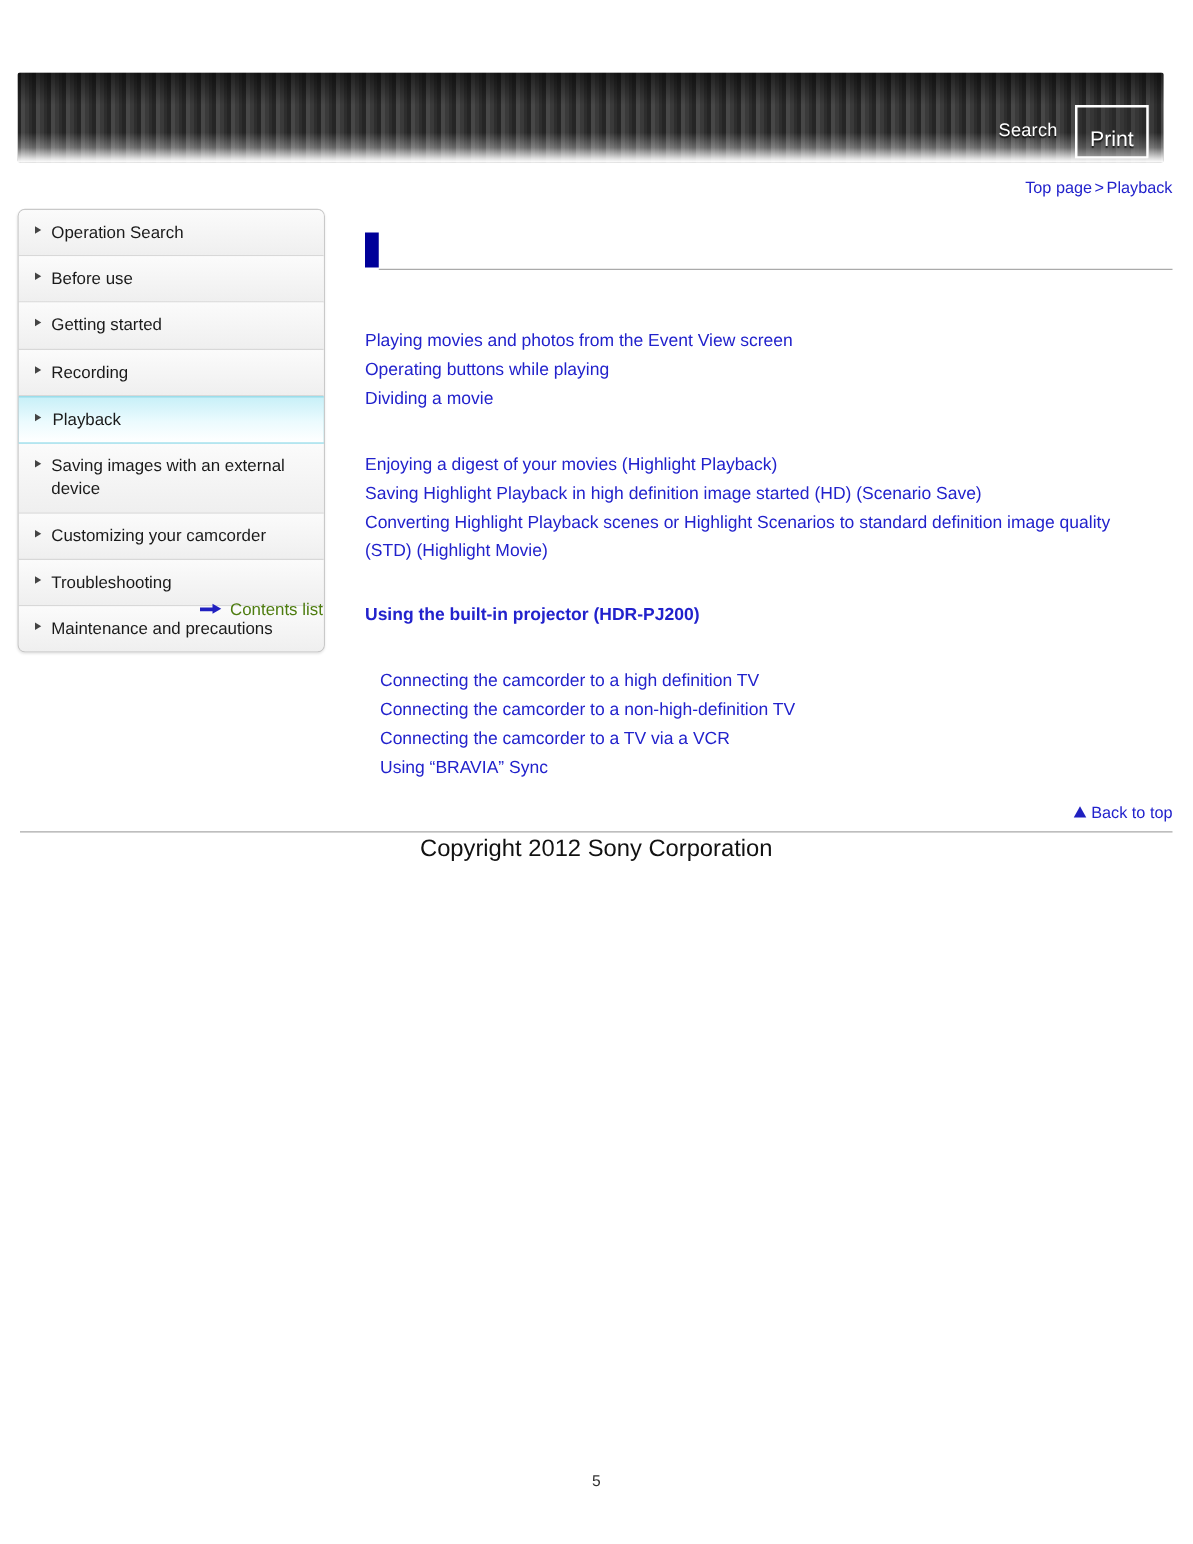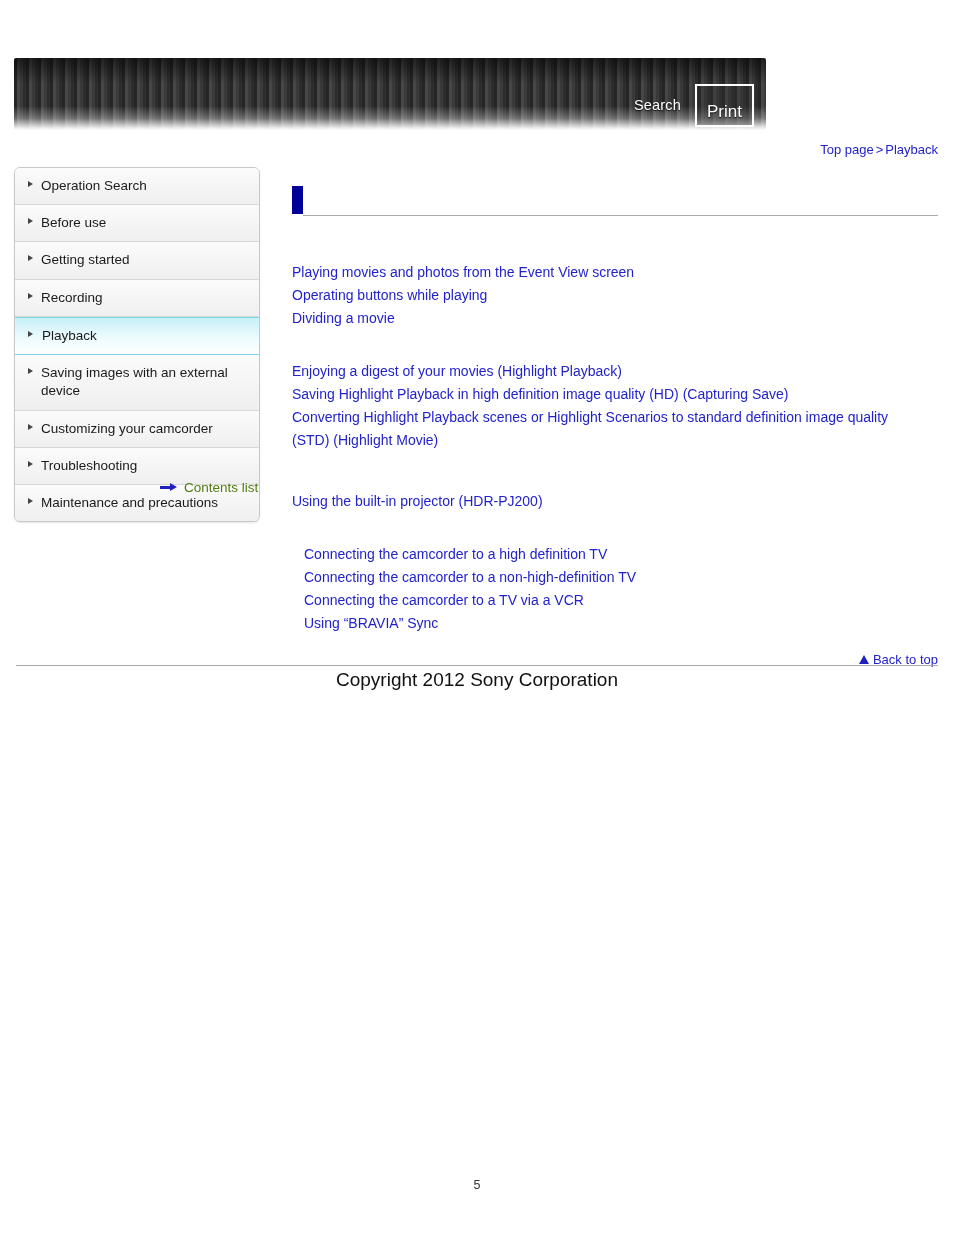--- a/index.html
+++ b/index.html
@@ -15,21 +15,21 @@
     font-family: "Liberation Sans", sans-serif;
     color: #000000;
     overflow: hidden;
   }
 
   
   #header-banner {
     position: absolute;
     left: 14px;
     top: 58px;
-    width: 752px;
+    width: 917px;
     height: 72px;
     background-image:
       
       linear-gradient(to bottom,
         rgba(255,255,255,0) 0px,
         rgba(255,255,255,0) 48px,
         rgba(255,255,255,0.30) 60px,
         rgba(255,255,255,0.85) 69px,
         rgba(255,255,255,1) 72px),
       
@@ -200,21 +200,21 @@
   .link-group a {
     display: block;
     color: #2222cc;
     font-size: 14px;
     text-decoration: none;
     line-height: 23px;
     max-width: 630px;
   }
   #group-1 { margin-top: 45px; }
   #group-2 { margin-top: 30px; }
-  #group-3 { margin-top: 38px; }
+  #group-3 { margin-top: 28px; font-weight: bold; }
   #group-4 { margin-top: 30px; margin-left: 12px; }
 
   #back-to-top {
     margin-top: 17px;
     text-align: right;
     font-size: 13px;
   }
   #back-to-top a {
     color: #2222cc;
     text-decoration: none;
@@ -324,21 +324,21 @@
   </div>
 
   <div class="link-group" id="group-1">
     <a href="#">Playing movies and photos from the Event View screen</a>
     <a href="#">Operating buttons while playing</a>
     <a href="#">Dividing a movie</a>
   </div>
 
   <div class="link-group" id="group-2">
     <a href="#">Enjoying a digest of your movies (Highlight Playback)</a>
-    <a href="#">Saving Highlight Playback in high definition image quality (HD) (Capturing Save)</a>
+    <a href="#">Saving Highlight Playback in high definition image started (HD) (Scenario Save)</a>
     <a href="#">Converting Highlight Playback scenes or Highlight Scenarios to standard definition image quality (STD) (Highlight Movie)</a>
   </div>
 
   <div class="link-group" id="group-3">
     <a href="#">Using the built-in projector (HDR-PJ200)</a>
   </div>
 
   <div class="link-group" id="group-4">
     <a href="#">Connecting the camcorder to a high definition TV</a>
     <a href="#">Connecting the camcorder to a non-high-definition TV</a>

